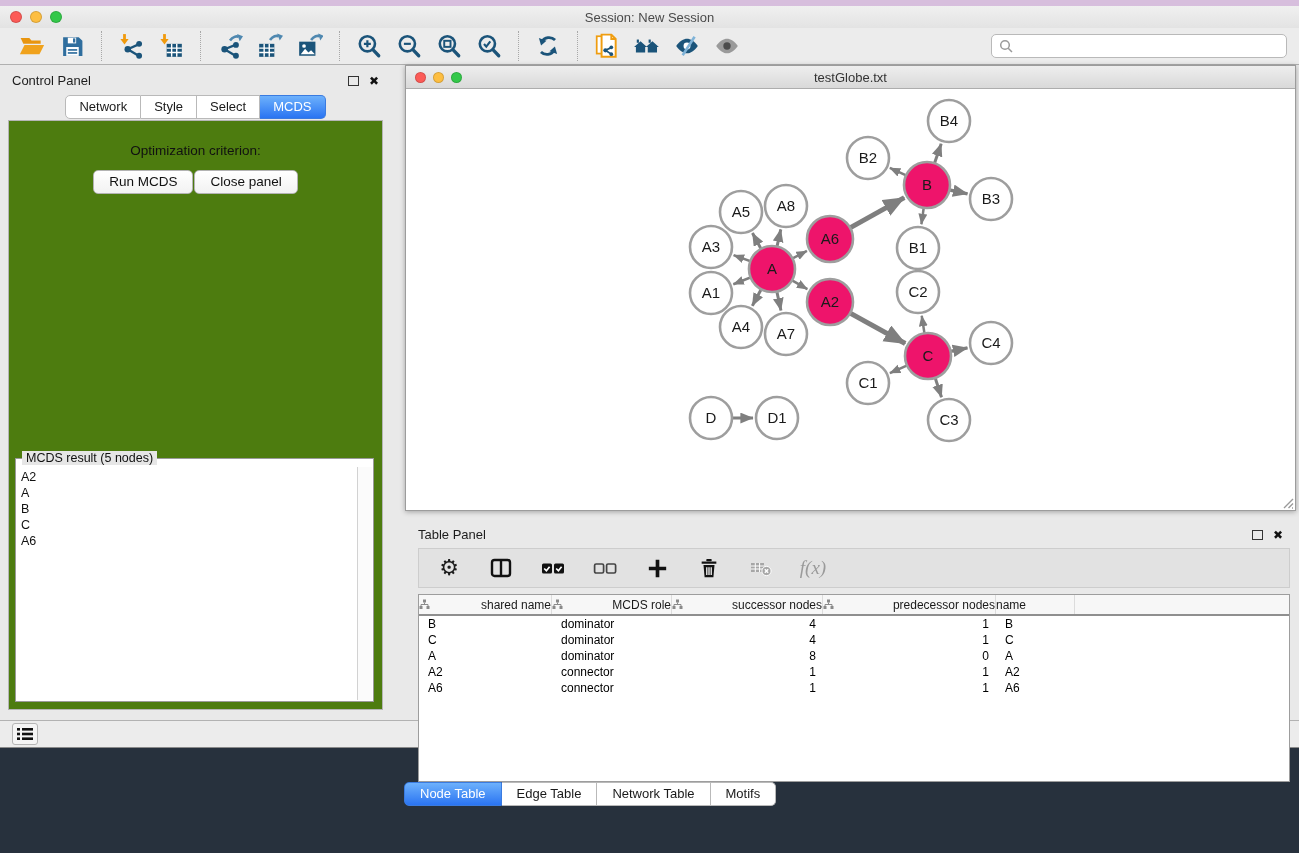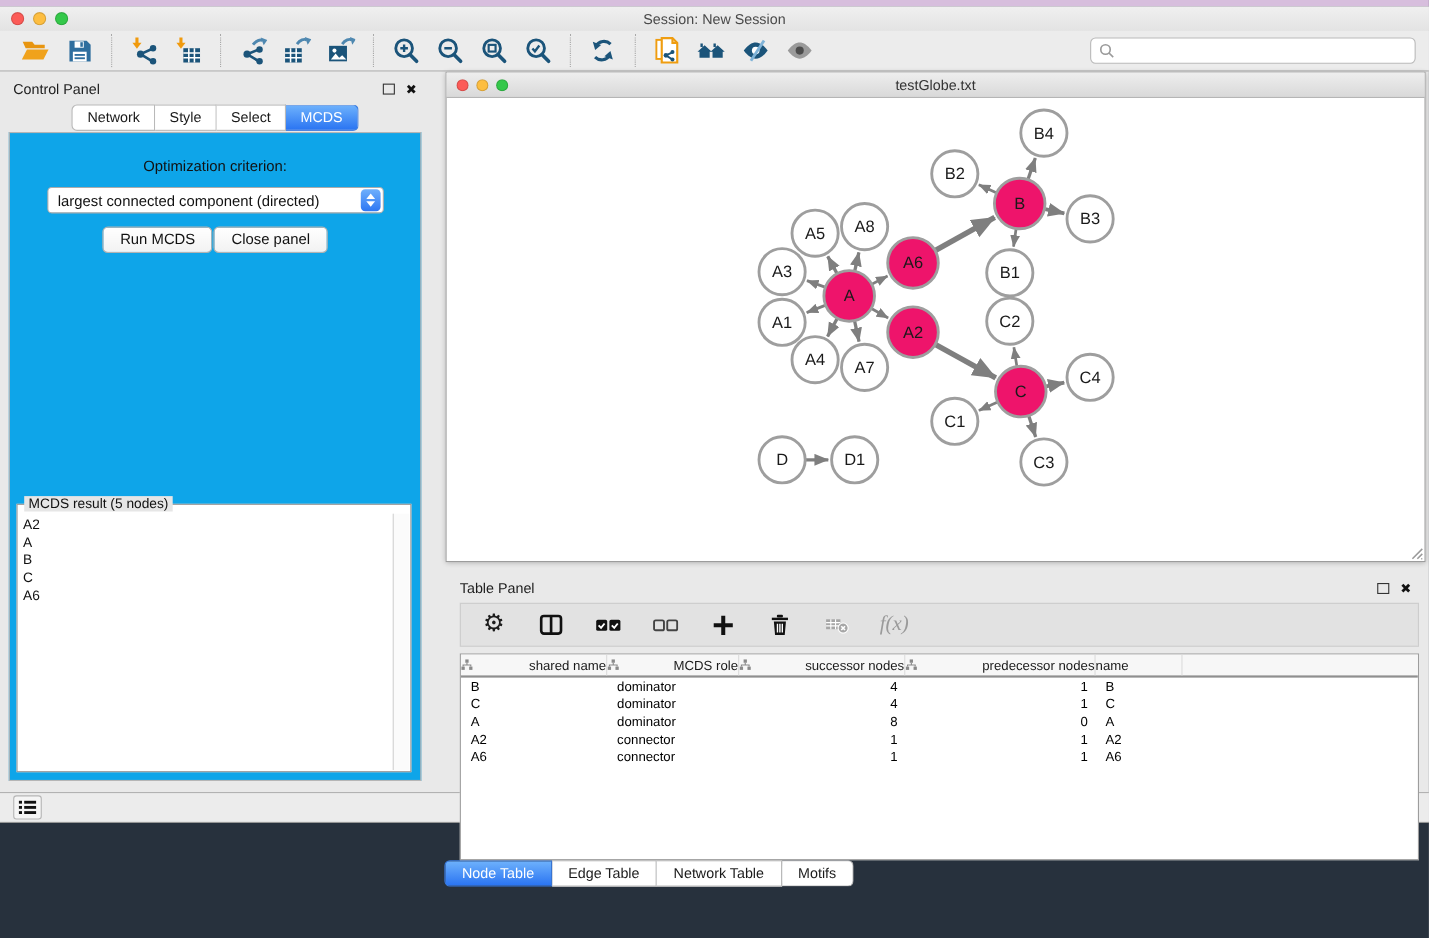--- a/index.html
+++ b/index.html
@@ -46,21 +46,21 @@
   .close-glyph { font-family:"DejaVu Sans",sans-serif; font-size:12px; font-weight:bold; color:#111; line-height:10px; }
 
   .seg-tabs { display:flex; justify-content:center; margin-top:7px; position:relative; z-index:2; }
   .seg-tab { font-size:13px; color:#1a1a1a; background:#fff; border:1px solid #b9b9b9; border-left:none;
              padding:3px 13px 4px 13px; cursor:default; }
   .seg-tab:first-child { border-left:1px solid #b9b9b9; border-radius:5px 0 0 5px; }
   .seg-tab:last-child { border-radius:0 5px 5px 0; }
   .seg-tab.seg-active { background:linear-gradient(#6db1fc,#2a74f2); color:#fff; border-color:#3a7be0; }
 
   .cp-box { position:absolute; left:8px; right:8px; top:55px; bottom:10px;
-            border:1px solid #b5b5b5; background:#0ea5e9; }
+            border:1px solid #b5b5b5; background:#4d7c0f; }
   .opt-label { text-align:center; font-size:13.5px; color:#111; margin-top:22px; }
   .dropdown { width:306px; height:24px; margin:12px auto 0 auto; background:#fff; border:1px solid #ababab;
               border-radius:4px; display:flex; align-items:center; cursor:default; }
   .dropdown .dd-text { flex:1; font-size:13.5px; color:#111; padding-left:9px; white-space:nowrap; }
   .dd-stepper { width:18px; height:20px; margin-right:2px; border-radius:4px;
                 background:linear-gradient(#6fb0fc,#2e77f3); display:flex; flex-direction:column;
                 align-items:center; justify-content:center; gap:2px; }
   .dd-up { width:0; height:0; border-left:4px solid transparent; border-right:4px solid transparent; border-bottom:5px solid #fff; }
   .dd-down { width:0; height:0; border-left:4px solid transparent; border-right:4px solid transparent; border-top:5px solid #fff; }
   .cp-buttons { display:flex; justify-content:center; gap:1px; margin-top:12px; }
@@ -306,27 +306,20 @@
         </span>
       </div>
       <div class="seg-tabs" id="control-tabs">
           <div class="seg-tab">Network</div>
           <div class="seg-tab">Style</div>
           <div class="seg-tab">Select</div>
           <div class="seg-tab seg-active">MCDS</div>
         </div>
       <div class="cp-box">
         <div class="opt-label">Optimization criterion:</div>
-        <div class="dropdown">
-          <span class="dd-text">largest connected component (directed)</span>
-          <span class="dd-stepper">
-              <span class="dd-up"></span>
-              <span class="dd-down"></span>
-            </span>
-        </div>
         <div class="cp-buttons">
           <button class="mac-btn">Run MCDS</button>
           <button class="mac-btn">Close panel</button>
         </div>
         <div class="groupbox">
           <div class="legend">MCDS result (5 nodes)</div>
           <ul class="mcds-list" id="mcds-list">
               <li>A2</li>
               <li>A</li>
               <li>B</li>

